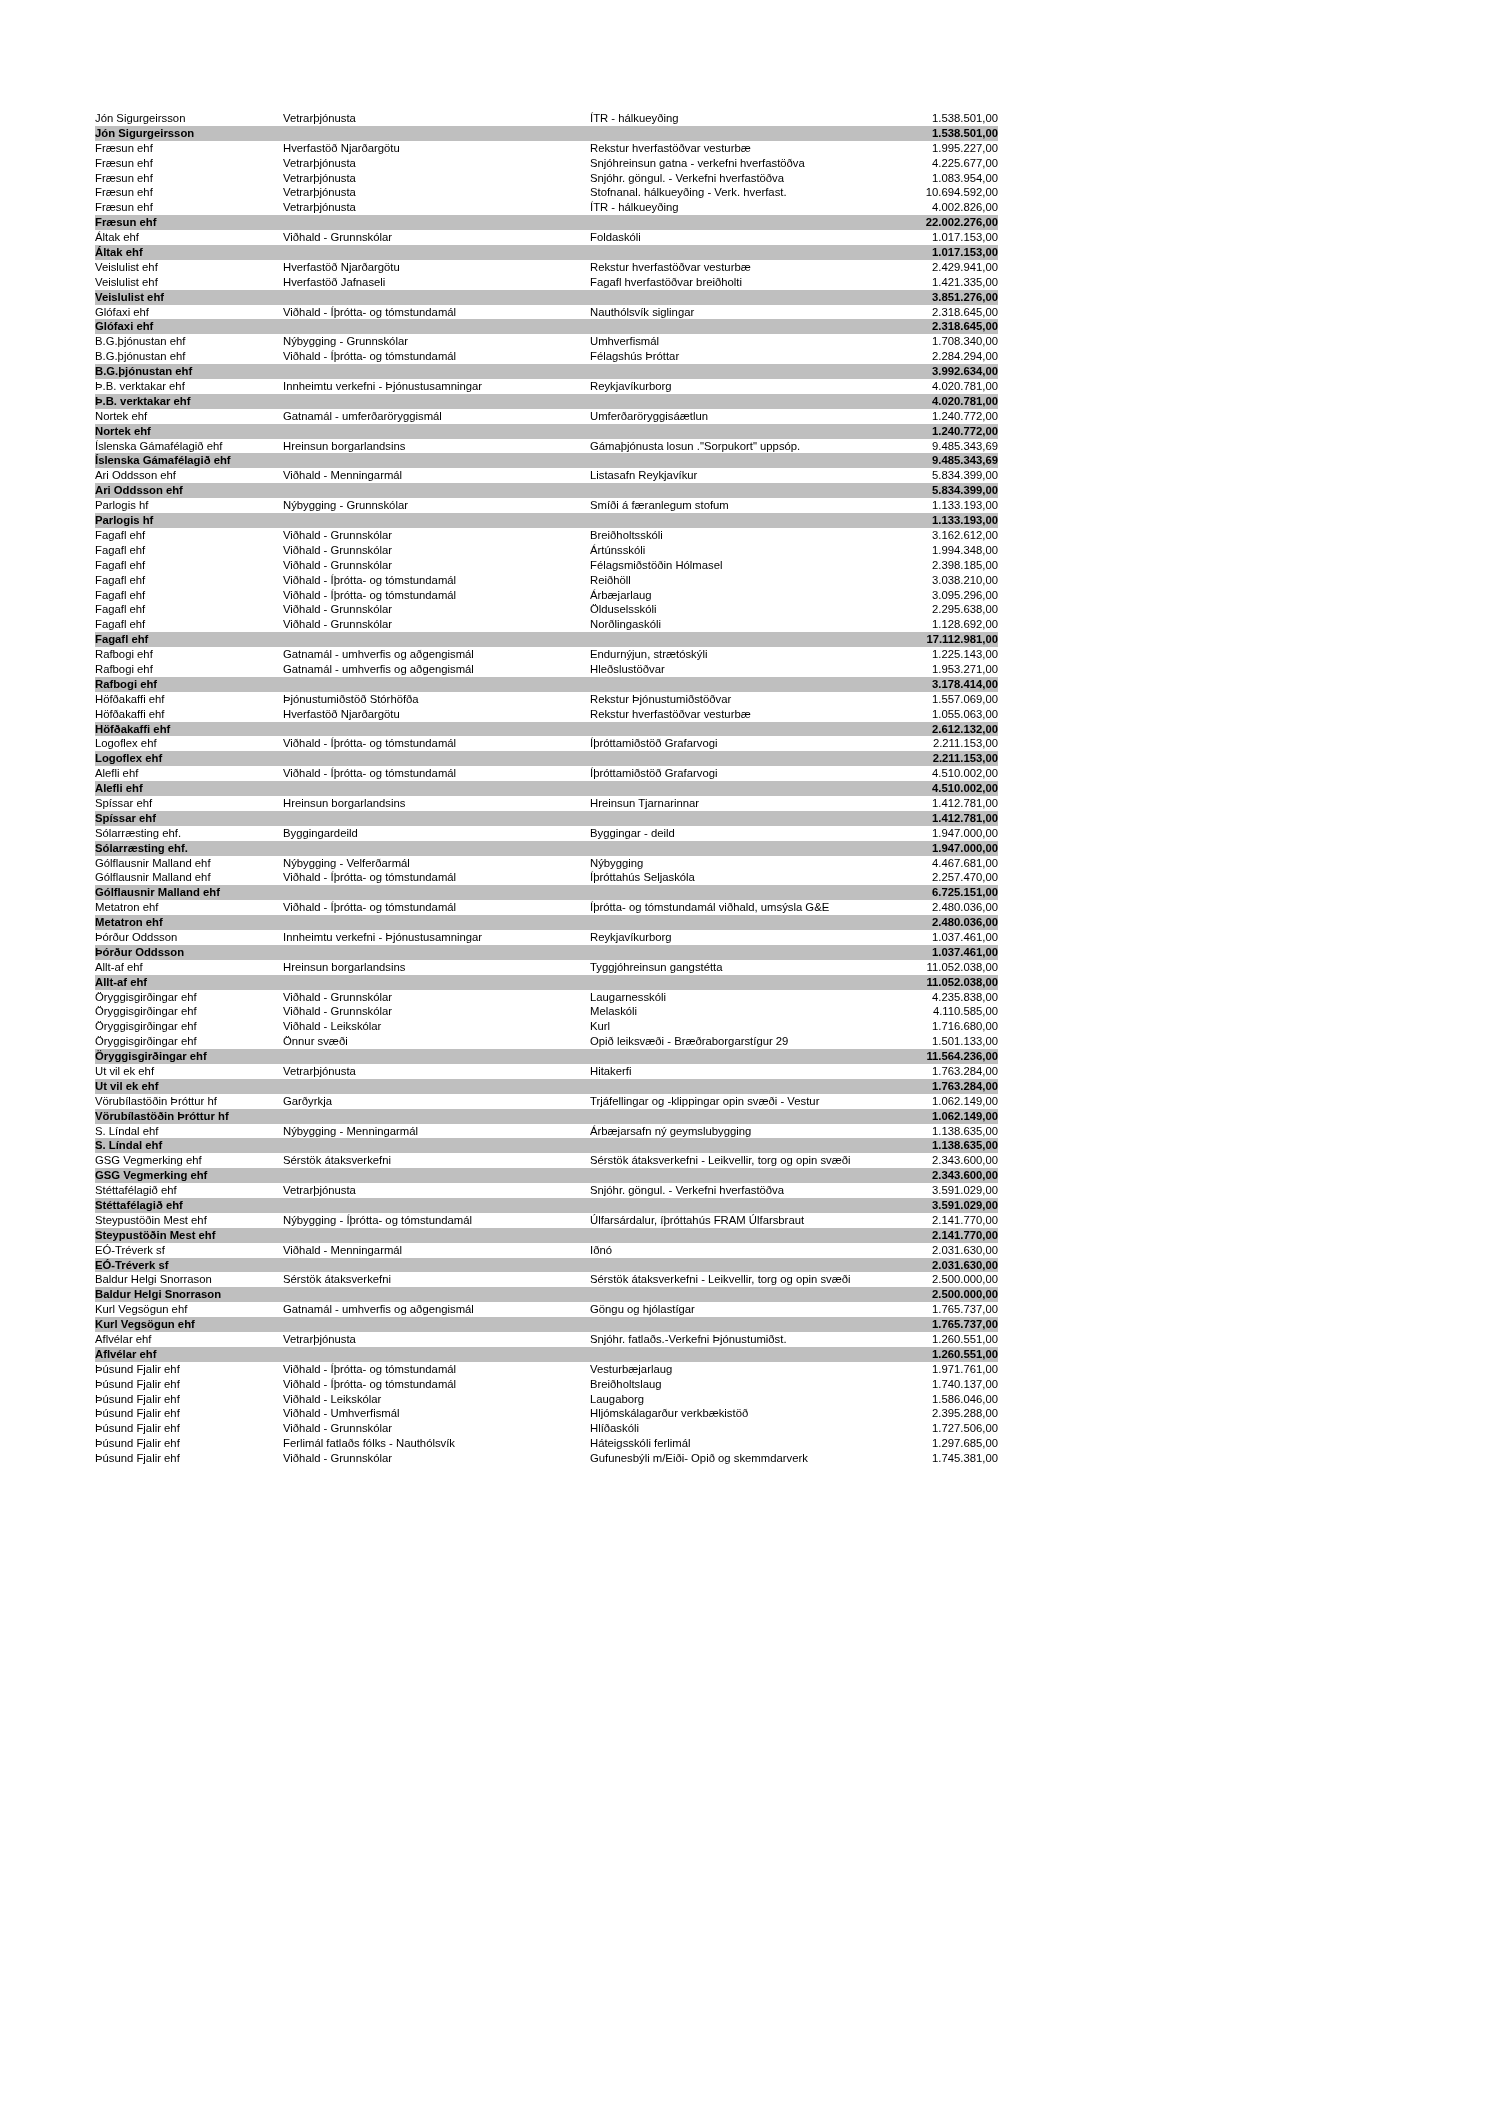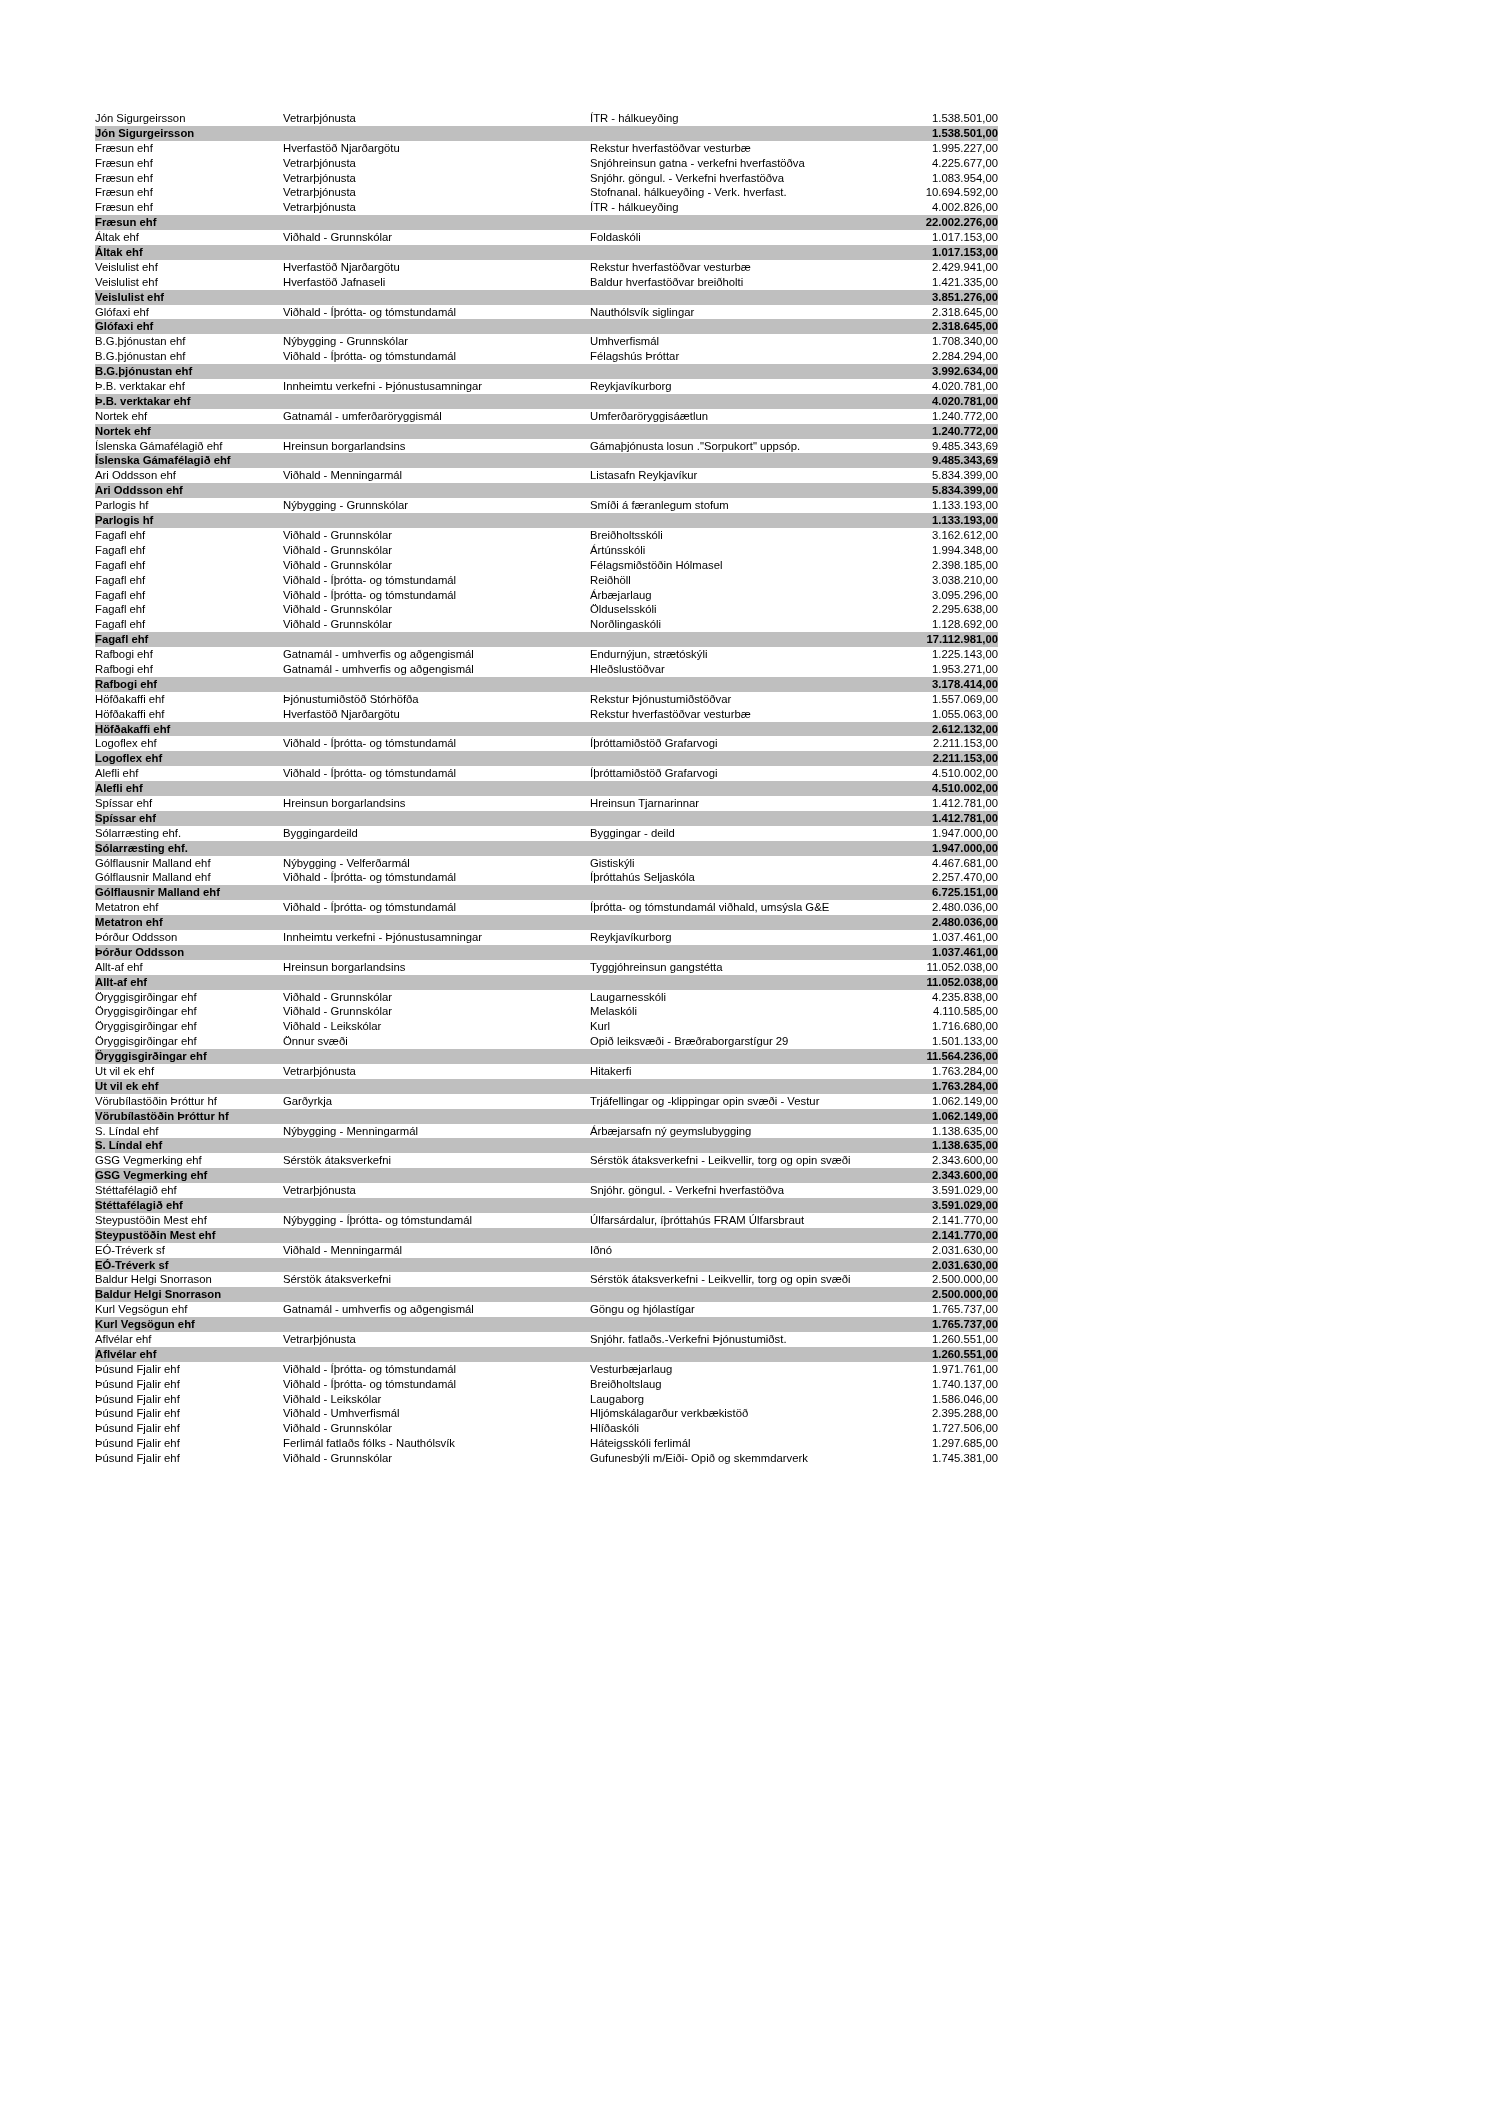--- a/index.html
+++ b/index.html
@@ -106,21 +106,21 @@
     </div>
     <div class="row">
       <div class="cell vendor">Veislulist  ehf</div>
       <div class="cell category">Hverfastöð Njarðargötu</div>
       <div class="cell description">Rekstur hverfastöðvar vesturbæ</div>
       <div class="cell amount">2.429.941,00</div>
     </div>
     <div class="row">
       <div class="cell vendor">Veislulist  ehf</div>
       <div class="cell category">Hverfastöð Jafnaseli</div>
-      <div class="cell description">Baldur hverfastöðvar breiðholti</div>
+      <div class="cell description">Fagafl hverfastöðvar breiðholti</div>
       <div class="cell amount">1.421.335,00</div>
     </div>
     <div class="row subtotal">
       <div class="cell vendor">Veislulist  ehf</div>
       <div class="cell category"></div>
       <div class="cell description"></div>
       <div class="cell amount">3.851.276,00</div>
     </div>
     <div class="row">
       <div class="cell vendor">Glófaxi ehf</div>
@@ -340,21 +340,21 @@
     </div>
     <div class="row subtotal">
       <div class="cell vendor">Sólarræsting ehf.</div>
       <div class="cell category"></div>
       <div class="cell description"></div>
       <div class="cell amount">1.947.000,00</div>
     </div>
     <div class="row">
       <div class="cell vendor">Gólflausnir Malland ehf</div>
       <div class="cell category">Nýbygging - Velferðarmál</div>
-      <div class="cell description">Gistiskýli</div>
+      <div class="cell description">Nýbygging</div>
       <div class="cell amount">4.467.681,00</div>
     </div>
     <div class="row">
       <div class="cell vendor">Gólflausnir Malland ehf</div>
       <div class="cell category">Viðhald - Íþrótta- og tómstundamál</div>
       <div class="cell description">Íþróttahús Seljaskóla</div>
       <div class="cell amount">2.257.470,00</div>
     </div>
     <div class="row subtotal">
       <div class="cell vendor">Gólflausnir Malland ehf</div>

